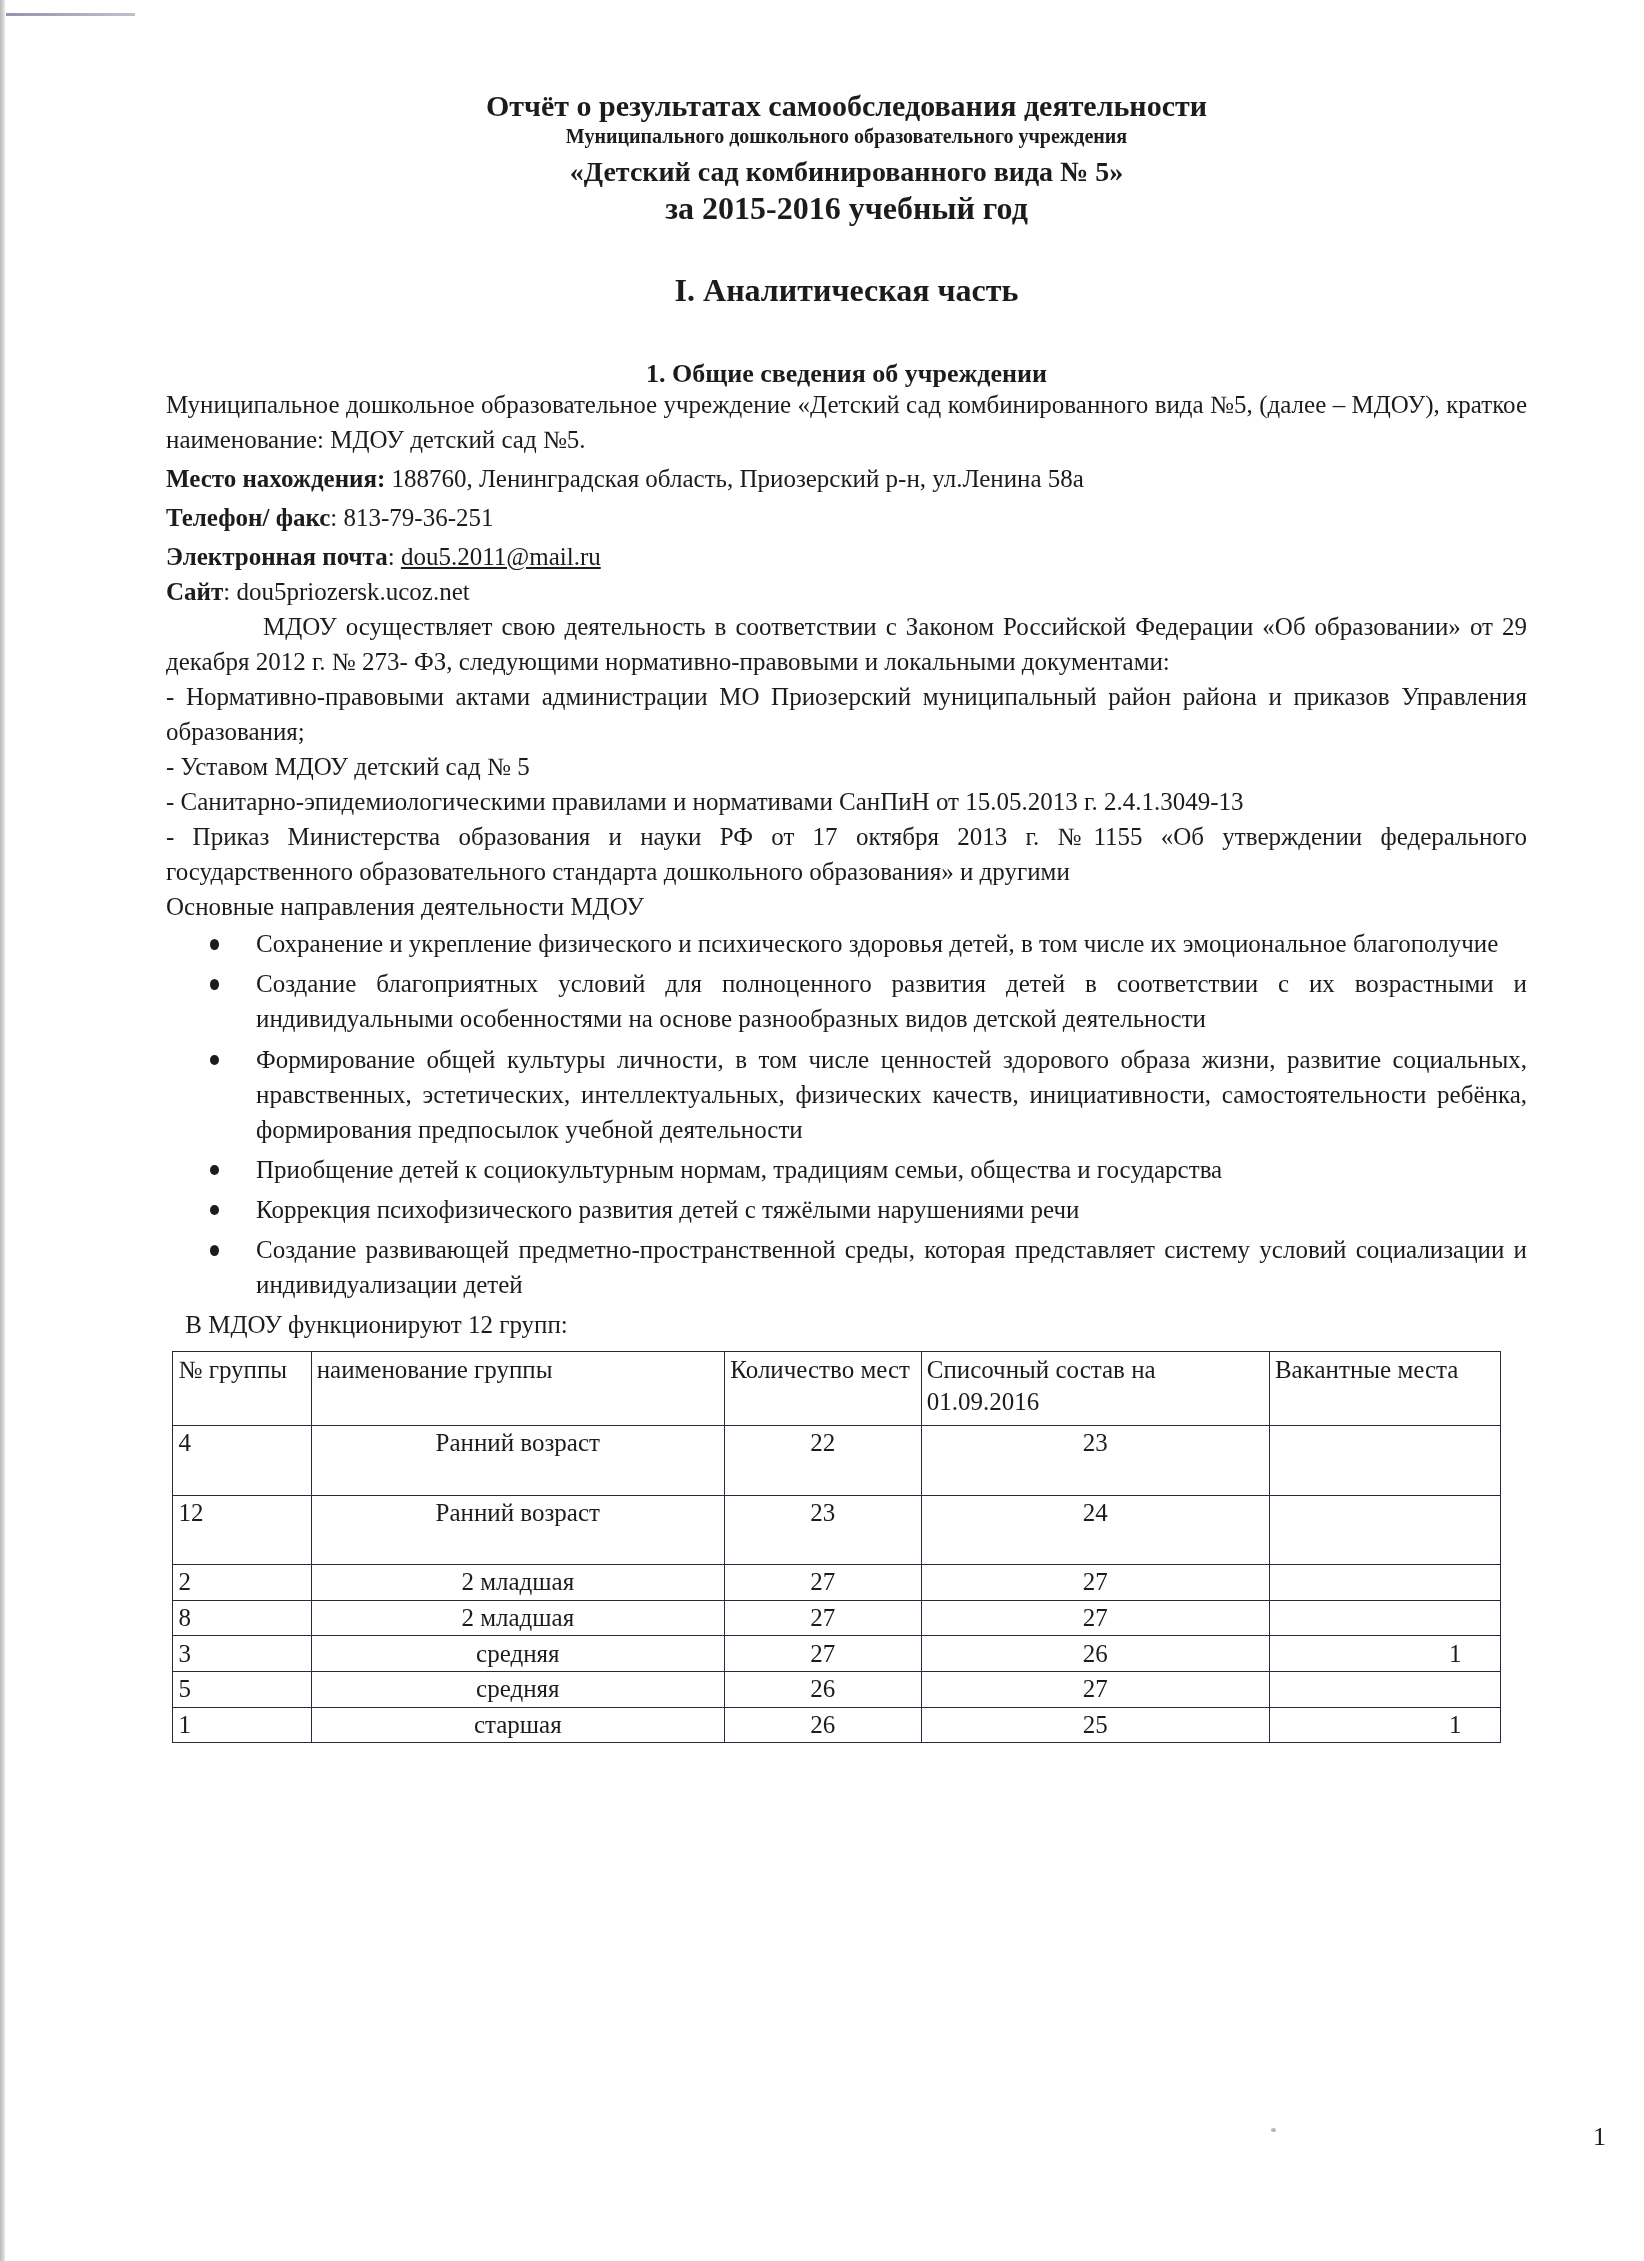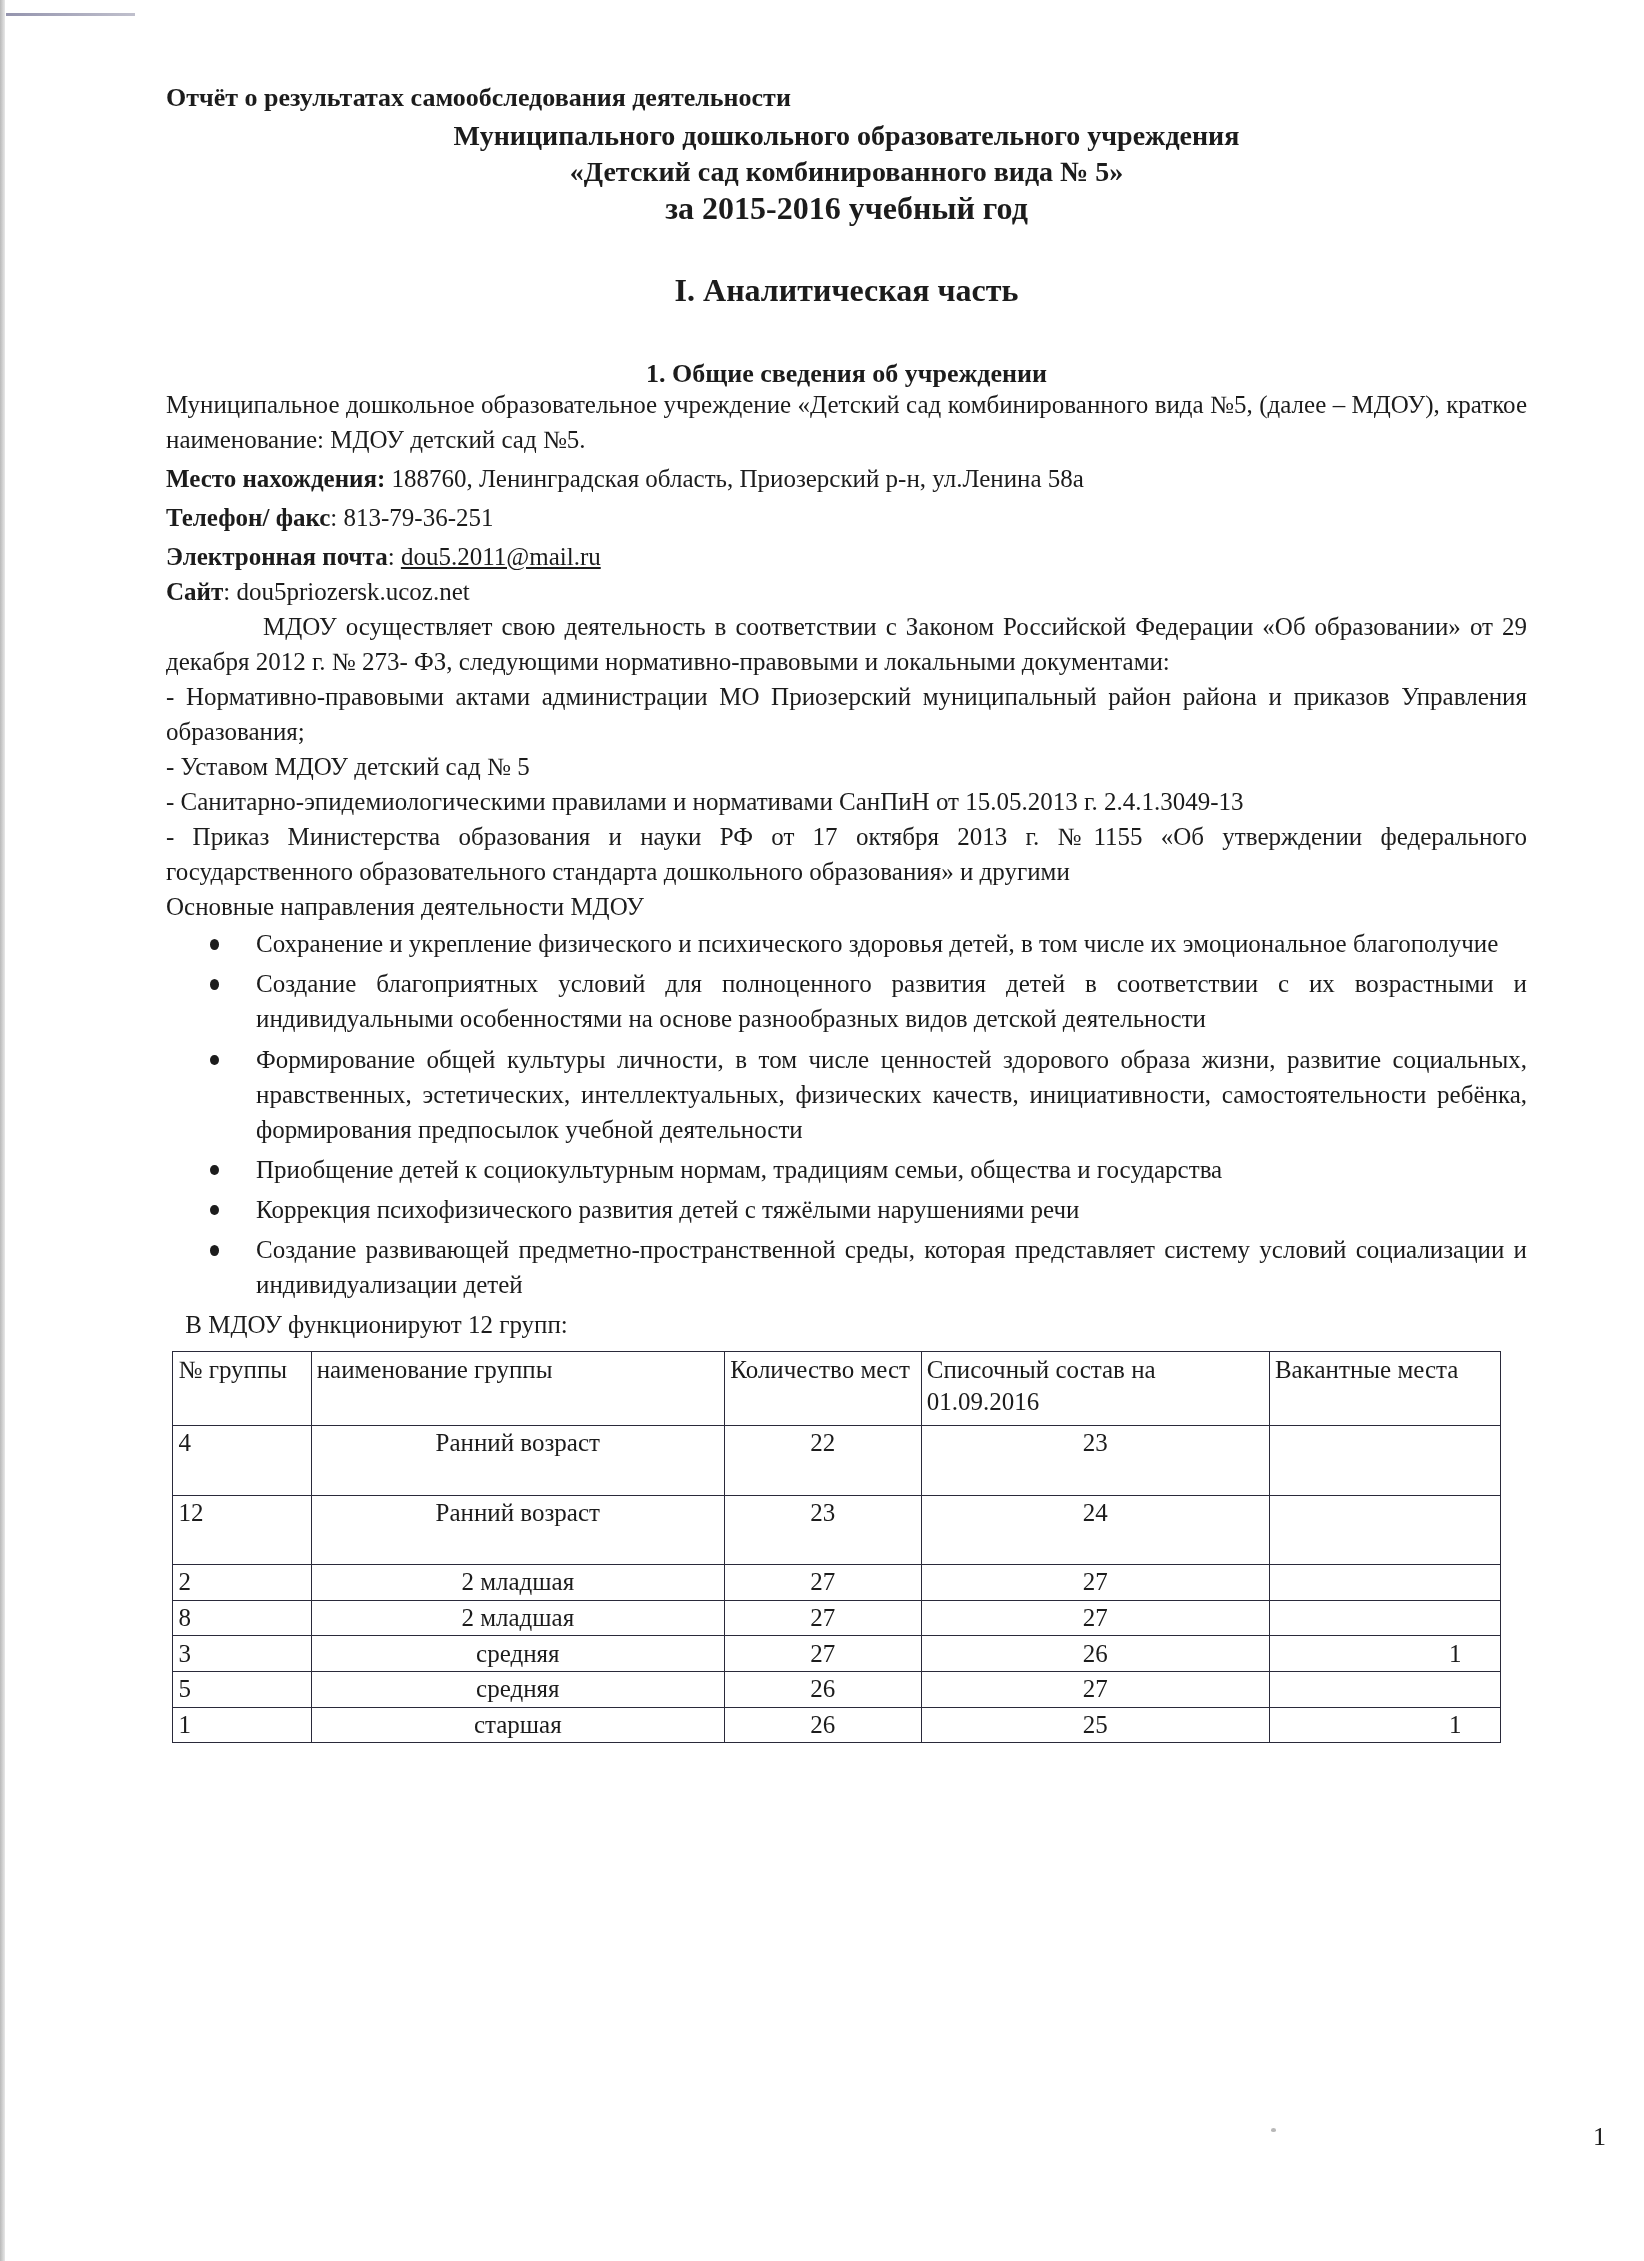--- a/index.html
+++ b/index.html
@@ -16,22 +16,22 @@
     background: linear-gradient(to right, #b9b9b9, #e8e8e8);
   }
   .scan-line {
     position: absolute; left: 6.4px; top: 13px; width: 129px; height: 2.6px;
     background: linear-gradient(to right, #7a7a9a, #b0b0c0);
     opacity: .8;
   }
   .page {
     position: absolute; left: 166px; top: 0; width: 1361px;
   }
-  .t1 { position: absolute; left: 0; width: 1361px; top: 76px; font-size: 26px; line-height: 44px; font-weight: bold; text-align:left; }
-  .t2 { position: absolute; left: 0; width: 1361px; top: 118px; font-size: 28px; line-height: 36px; font-weight: bold; text-align:center; }
+  .t1 { position: absolute; left: 0; width: 1361px; top: 84px; font-size: 30px; line-height: 44px; font-weight: bold; text-align:center; }
+  .t2 { position: absolute; left: 0; width: 1361px; top: 118px; font-size: 20px; line-height: 36px; font-weight: bold; text-align:center; }
   .t3 { position: absolute; left: 0; width: 1361px; top: 154px; font-size: 28px; line-height: 36px; font-weight: bold; text-align:center; }
   .t4 { position: absolute; left: 0; width: 1361px; top: 188px; font-size: 32px; line-height: 41px; font-weight: bold; text-align:center; }
   .t5 { position: absolute; left: 0; width: 1361px; top: 270px; font-size: 32px; line-height: 41px; font-weight: bold; text-align:center; }
   .t6 { position: absolute; left: 0; width: 1361px; top: 356px; font-size: 26px; line-height: 35px; font-weight: bold; text-align:center; }
 
   .body-text {
     position: absolute; left: 0; top: 387px; width: 1361px;
     font-size: 25px; line-height: 35px;
   }
   .body-text p { margin: 0; text-align: justify; }

